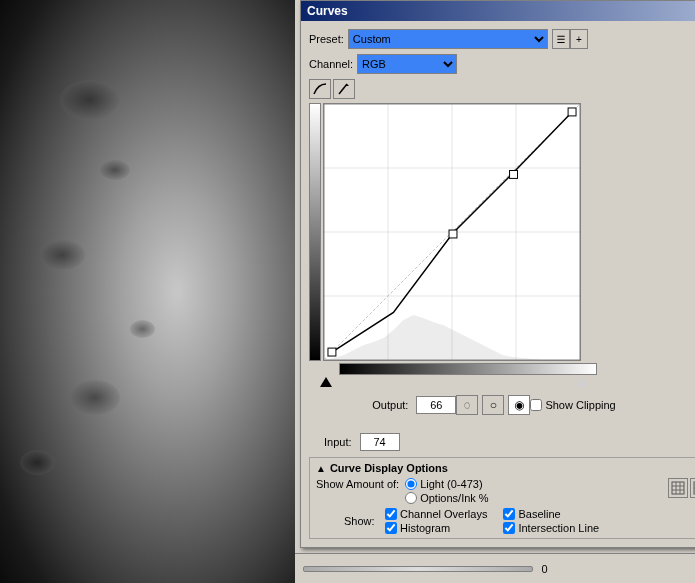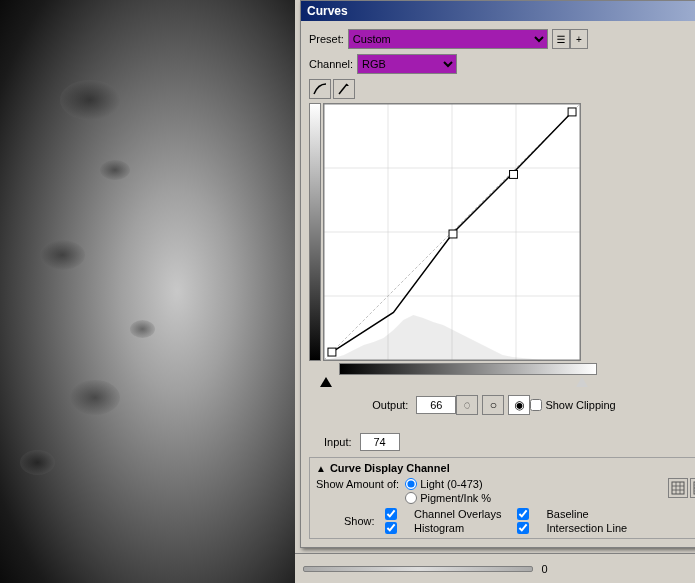--- a/index.html
+++ b/index.html
@@ -73,21 +73,21 @@
 
     .label {
       font-size: 11px;
       color: #000;
       margin-right: 4px;
     }
 
     select {
       font-size: 11px;
       height: 20px;
-      background: #a21caf;
+      background: #3b82f6;
       border: 1px solid #808080;
     }
 
     .preset-select {
       width: 200px;
     }
 
     .channel-select {
       width: 100px;
     }
@@ -251,21 +251,21 @@
 
     .checkbox-grid {
       display: grid;
       grid-template-columns: 1fr 1fr;
       gap: 2px 16px;
     }
 
     .checkbox-item {
       display: flex;
       align-items: center;
-      gap: 17px;
+      gap: 3px;
       font-size: 11px;
     }
 
     input[type="radio"] {
       width: 12px;
       height: 12px;
     }
 
     input[type="checkbox"] {
       width: 12px;
@@ -399,33 +399,33 @@
     </div>
 
     <div style="margin-left:15px;margin-top:18px;display:flex;align-items:center;gap:4px;">
       <span class="label">Input:</span>
       <input type="text" class="value-input" value="74" style="">
     </div>
 
     <div style="margin-top:6px;border:1px solid #a0a0a0;padding:4px 6px;">
       <div style="display:flex;align-items:center;margin-bottom:4px;">
         <span style="font-size:10px;margin-right:4px;">▲</span>
-        <span style="font-size:11px;font-weight:bold;">Curve Display Channel</span>
+        <span style="font-size:11px;font-weight:bold;">Curve Display Options</span>
       </div>
 
       <div class="show-amount-row">
         <span class="show-amount-label">Show Amount of:</span>
         <div class="radio-group">
           <div class="radio-item">
             <input type="radio" name="show-amount" id="light-radio" checked="" style="">
             <label for="light-radio">Light (0-473)</label>
           </div>
           <div class="radio-item">
             <input type="radio" name="show-amount" id="pigment-radio" style="">
-            <label for="pigment-radio">Pigment/Ink %</label>
+            <label for="pigment-radio">Options/Ink %</label>
           </div>
         </div>
         <div class="grid-icons">
           <button class="grid-icon-btn">
             <svg width="14" height="14" viewBox="0 0 14 14">
               <rect x="1" y="1" width="12" height="12" fill="none" stroke="#555" stroke-width="1"></rect>
               <line x1="1" y1="5" x2="13" y2="5" stroke="#555" stroke-width="0.8"></line>
               <line x1="1" y1="9" x2="13" y2="9" stroke="#555" stroke-width="0.8"></line>
               <line x1="5" y1="1" x2="5" y2="13" stroke="#555" stroke-width="0.8"></line>
               <line x1="9" y1="1" x2="9" y2="13" stroke="#555" stroke-width="0.8"></line>

